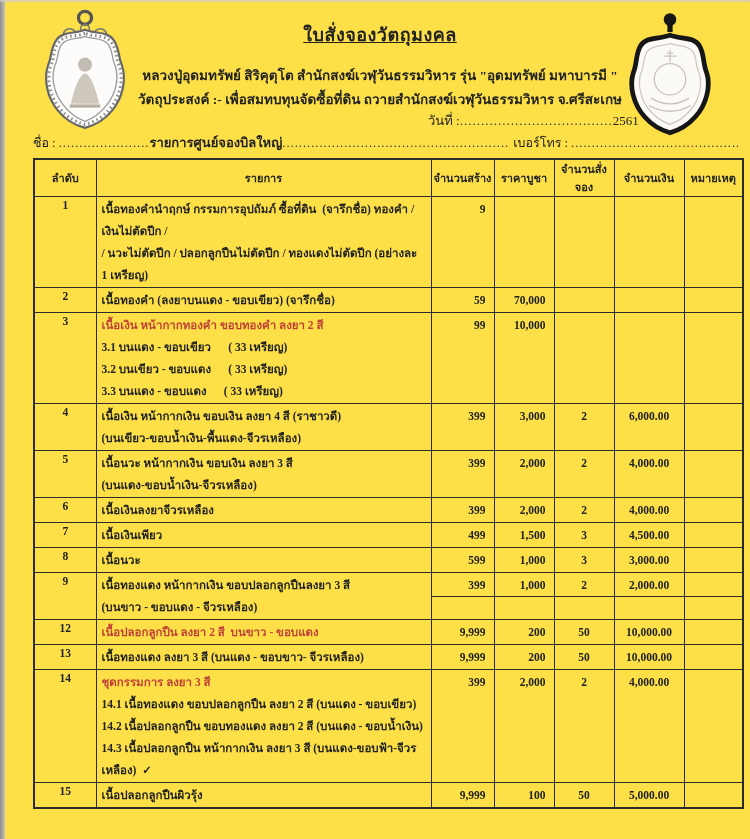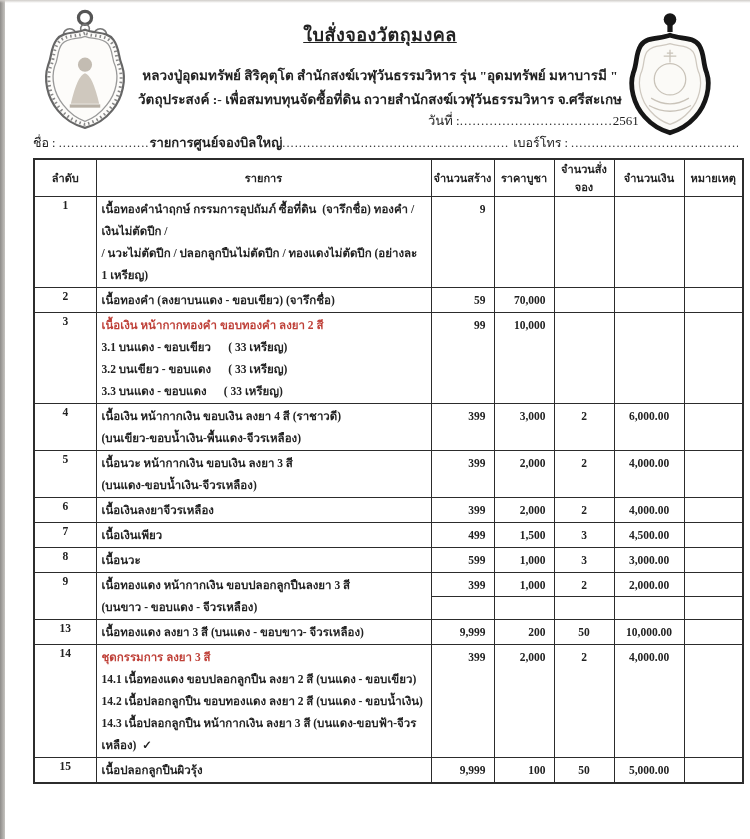--- a/index.html
+++ b/index.html
@@ -1,18 +1,18 @@
 <!DOCTYPE html>
 <html><head>
 <meta charset="utf-8">
 <style>
   html,body{margin:0;padding:0;background:#dddbd7;}
   .page{
     position:relative;width:750px;height:839px;margin:0 auto;
-    background:#ffffff;overflow:hidden;color:#222;
+    background:#fde047;overflow:hidden;color:#222;
     font-family:"Liberation Serif","DejaVu Serif",serif;
   }
   .scan-edge{position:absolute;left:0;top:0;width:5px;height:100%;
     background:linear-gradient(90deg,#8e8c89,#c6c4c0);}
   .scan-edge-top{position:absolute;left:0;top:0;width:100%;height:3px;
     background:linear-gradient(180deg,#cfccc8,rgba(207,204,200,0));}
 
   
   .amulet{position:absolute;}
   .amulet-left{left:30px;top:8px;width:110px;height:122px;}
@@ -228,31 +228,42 @@
           <td class="p0">
             <div class="split-top center">2,000.00</div>
             <div class="split-bottom"></div>
           </td>
           <td class="p0">
             <div class="split-top center"></div>
             <div class="split-bottom"></div>
           </td>
         </tr>
         <tr>
-          <td class="no-cell">13</td>
-          <td class="item-cell">
-            <div class="line">เนื้อทองแดง ลงยา 3 สี (บนแดง - ขอบขาว- จีวรเหลือง)</div>
+          <td class="no-cell">12</td>
+          <td class="item-cell">
+            <div class="line red">เนื้อปลอกลูกปืน ลงยา 2 สี  บนขาว - ขอบแดง</div>
           </td>
           <td class="num right">9,999</td>
           <td class="num right">200</td>
           <td class="num center">50</td>
           <td class="num center">10,000.00</td>
           <td class="num center"></td>
         </tr>
         <tr>
+          <td class="no-cell">13</td>
+          <td class="item-cell">
+            <div class="line">เนื้อทองแดง ลงยา 3 สี (บนแดง - ขอบขาว- จีวรเหลือง)</div>
+          </td>
+          <td class="num right">9,999</td>
+          <td class="num right">200</td>
+          <td class="num center">50</td>
+          <td class="num center">10,000.00</td>
+          <td class="num center"></td>
+        </tr>
+        <tr>
           <td class="no-cell">14</td>
           <td class="item-cell">
             <div class="line red">ชุดกรรมการ ลงยา 3 สี</div>
             <div class="line">14.1 เนื้อทองแดง ขอบปลอกลูกปืน ลงยา 2 สี (บนแดง - ขอบเขียว)</div>
             <div class="line">14.2 เนื้อปลอกลูกปืน ขอบทองแดง ลงยา 2 สี (บนแดง - ขอบน้ำเงิน)</div>
             <div class="line">14.3 เนื้อปลอกลูกปืน หน้ากากเงิน ลงยา 3 สี (บนแดง-ขอบฟ้า-จีวรเหลือง)  ✓</div>
           </td>
           <td class="num right">399</td>
           <td class="num right">2,000</td>
           <td class="num center">2</td>

